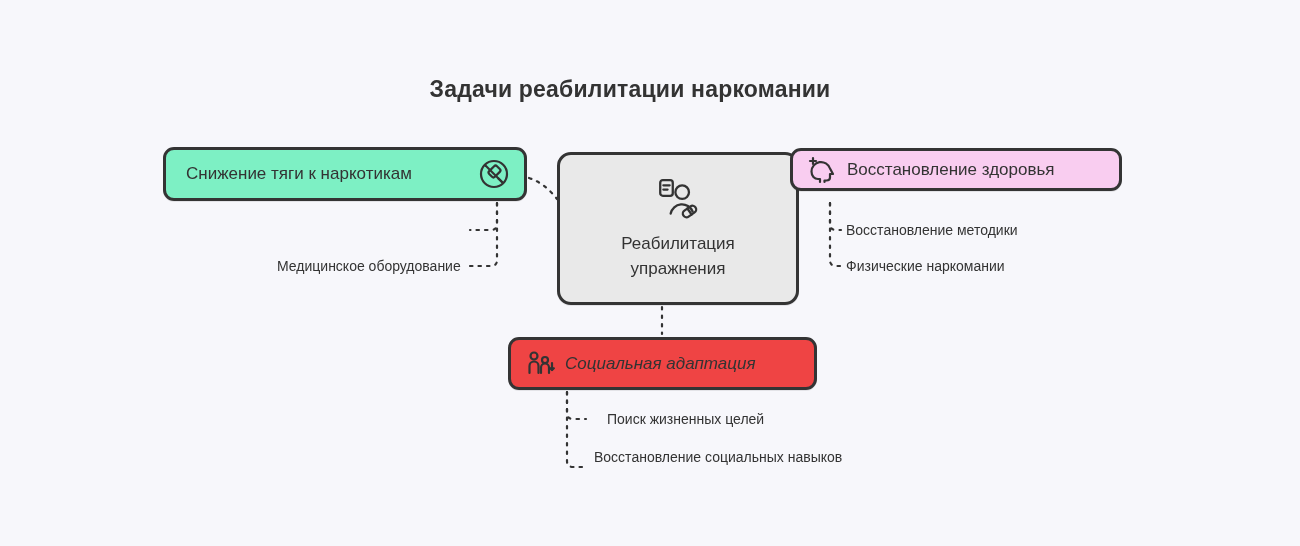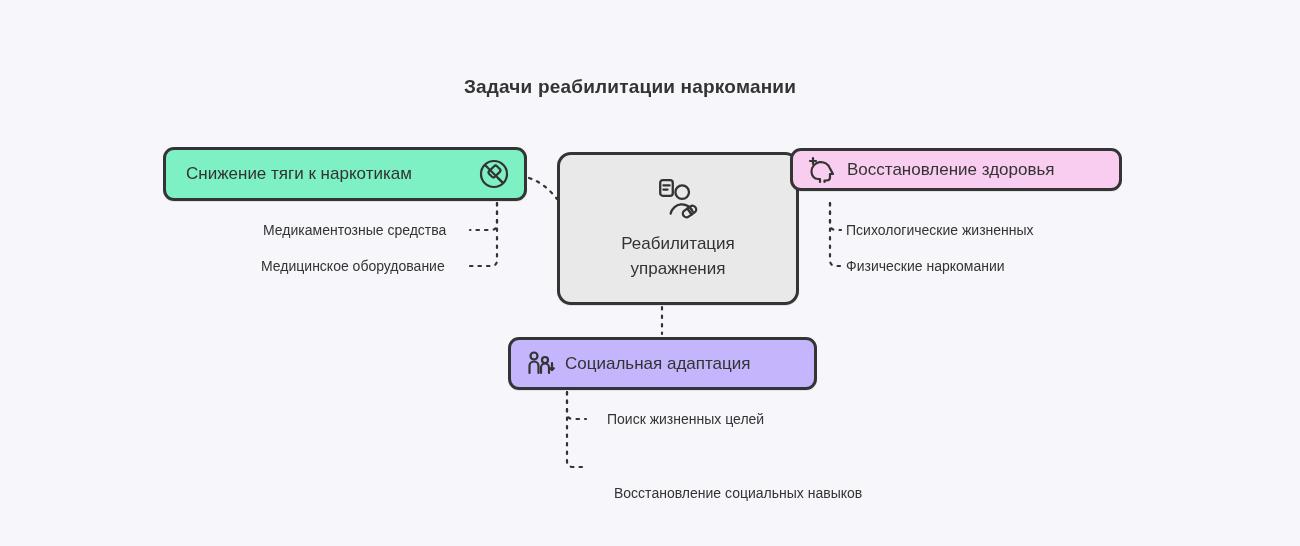--- a/index.html
+++ b/index.html
@@ -3,21 +3,21 @@
 <meta charset="utf-8">
 <style>
   * { margin:0; padding:0; box-sizing:border-box; }
   html,body { background:#ffffff; font-family:"Liberation Sans", sans-serif; }
   .canvas {
     position:relative; width:1300px; height:546px;
     background:#f7f7fb; overflow:hidden; margin:0 auto;
   }
   .title {
     position:absolute; top:76px; left:0; width:1260px;
-    text-align:center; font-size:19px; font-weight:bold; color:#333333;
+    text-align:center; font-size:23px; font-weight:bold; color:#333333;
     letter-spacing:.2px;
   }
   .connectors { position:absolute; left:0; top:0; width:1300px; height:546px; }
   .connectors path {
     fill:none; stroke:#333333; stroke-width:2.2;
     stroke-dasharray:2.5 6; stroke-linecap:round;
   }
   .node {
     position:absolute; border:3px solid #343434; border-radius:11px;
     display:flex; align-items:center; color:#333333; font-size:17px;
@@ -37,25 +37,25 @@
   }
   .node-center .icon { margin-bottom:8px; }
   .icon { display:flex; align-items:center; justify-content:center; flex:0 0 auto; }
   .icon svg { display:block; }
   .icon svg * { fill:none; stroke:#333333; stroke-width:2.2; stroke-linecap:round; stroke-linejoin:round; }
   .subitem {
     position:absolute; font-size:14px; color:#333333; white-space:nowrap;
     line-height:16px;
   }
   .sub-l1 { left:263px; top:222px; }
-  .sub-l2 { left:261px; top:258px; }
+  .sub-l2 { left:277px; top:258px; }
   .sub-r1 { left:846px; top:222px; }
   .sub-r2 { left:846px; top:258px; }
   .sub-b1 { left:592px; top:411px;margin-left:15px; }
-  .sub-b2 { left:594px; top:485px;margin-left:20px; }
+  .sub-b2 { left:594px; top:449px; }
 </style>
 </head>
 <body>
 
 <div class="canvas">
 
   <div class="title">Задачи реабилитации наркомании</div>
 
   <svg class="connectors" viewBox="0 0 1300 546" xmlns="http://www.w3.org/2000/svg">
     <path d="M 529 178 C 541 182, 549 189, 557 199"></path>
@@ -103,34 +103,33 @@
     <span class="icon">
       <svg width="30" height="30" viewBox="0 0 30 30">
         <path d="M 13 27 v-3 h-2 c-3.5 0 -6.5 -3 -6.5 -7.5 a 9.5 9.5 0 0 1 18.5 -3 l 3 5.5 h -3 v 3.5 c 0 1.8 -1.5 3 -3.5 3 h -2 v 1.5"></path>
         <line x1="6" y1="3" x2="6" y2="9"></line>
         <line x1="3" y1="6" x2="9" y2="6"></line>
       </svg>
     </span>
     <span class="label">Восстановление здоровья</span>
   </div>
 
-  <div class="node node-bottom" style="background: #c4b5fd;">
+  <div class="node node-bottom" style="background: #ef4444; font-style: italic;">
     <span class="icon">
       <svg width="30" height="30" viewBox="0 0 30 30">
         <circle cx="9" cy="7" r="3.5"></circle>
         <path d="M 4.5 24 v-7 a 4.5 4.5 0 0 1 9 0 v 7"></path>
         <circle cx="20" cy="11" r="3"></circle>
         <path d="M 16 24 v-5.5 a 4 4 0 0 1 8 0 V 24"></path>
         <line x1="27" y1="14" x2="27" y2="21"></line>
         <path d="M 25.2 19.2 L 27 21 L 28.8 19.2"></path>
       </svg>
     </span>
     <span class="label">Социальная адаптация</span>
   </div>
 
-  <div class="subitem sub-l1">Медикаментозные средства</div>
   <div class="subitem sub-l2">Медицинское оборудование</div>
-  <div class="subitem sub-r1">Психологические жизненных</div>
+  <div class="subitem sub-r1">Восстановление методики</div>
   <div class="subitem sub-r2">Физические наркомании</div>
   <div class="subitem sub-b1">Поиск жизненных целей</div>
   <div class="subitem sub-b2">Восстановление социальных навыков</div>
 
 </div>
 
 </body></html>

